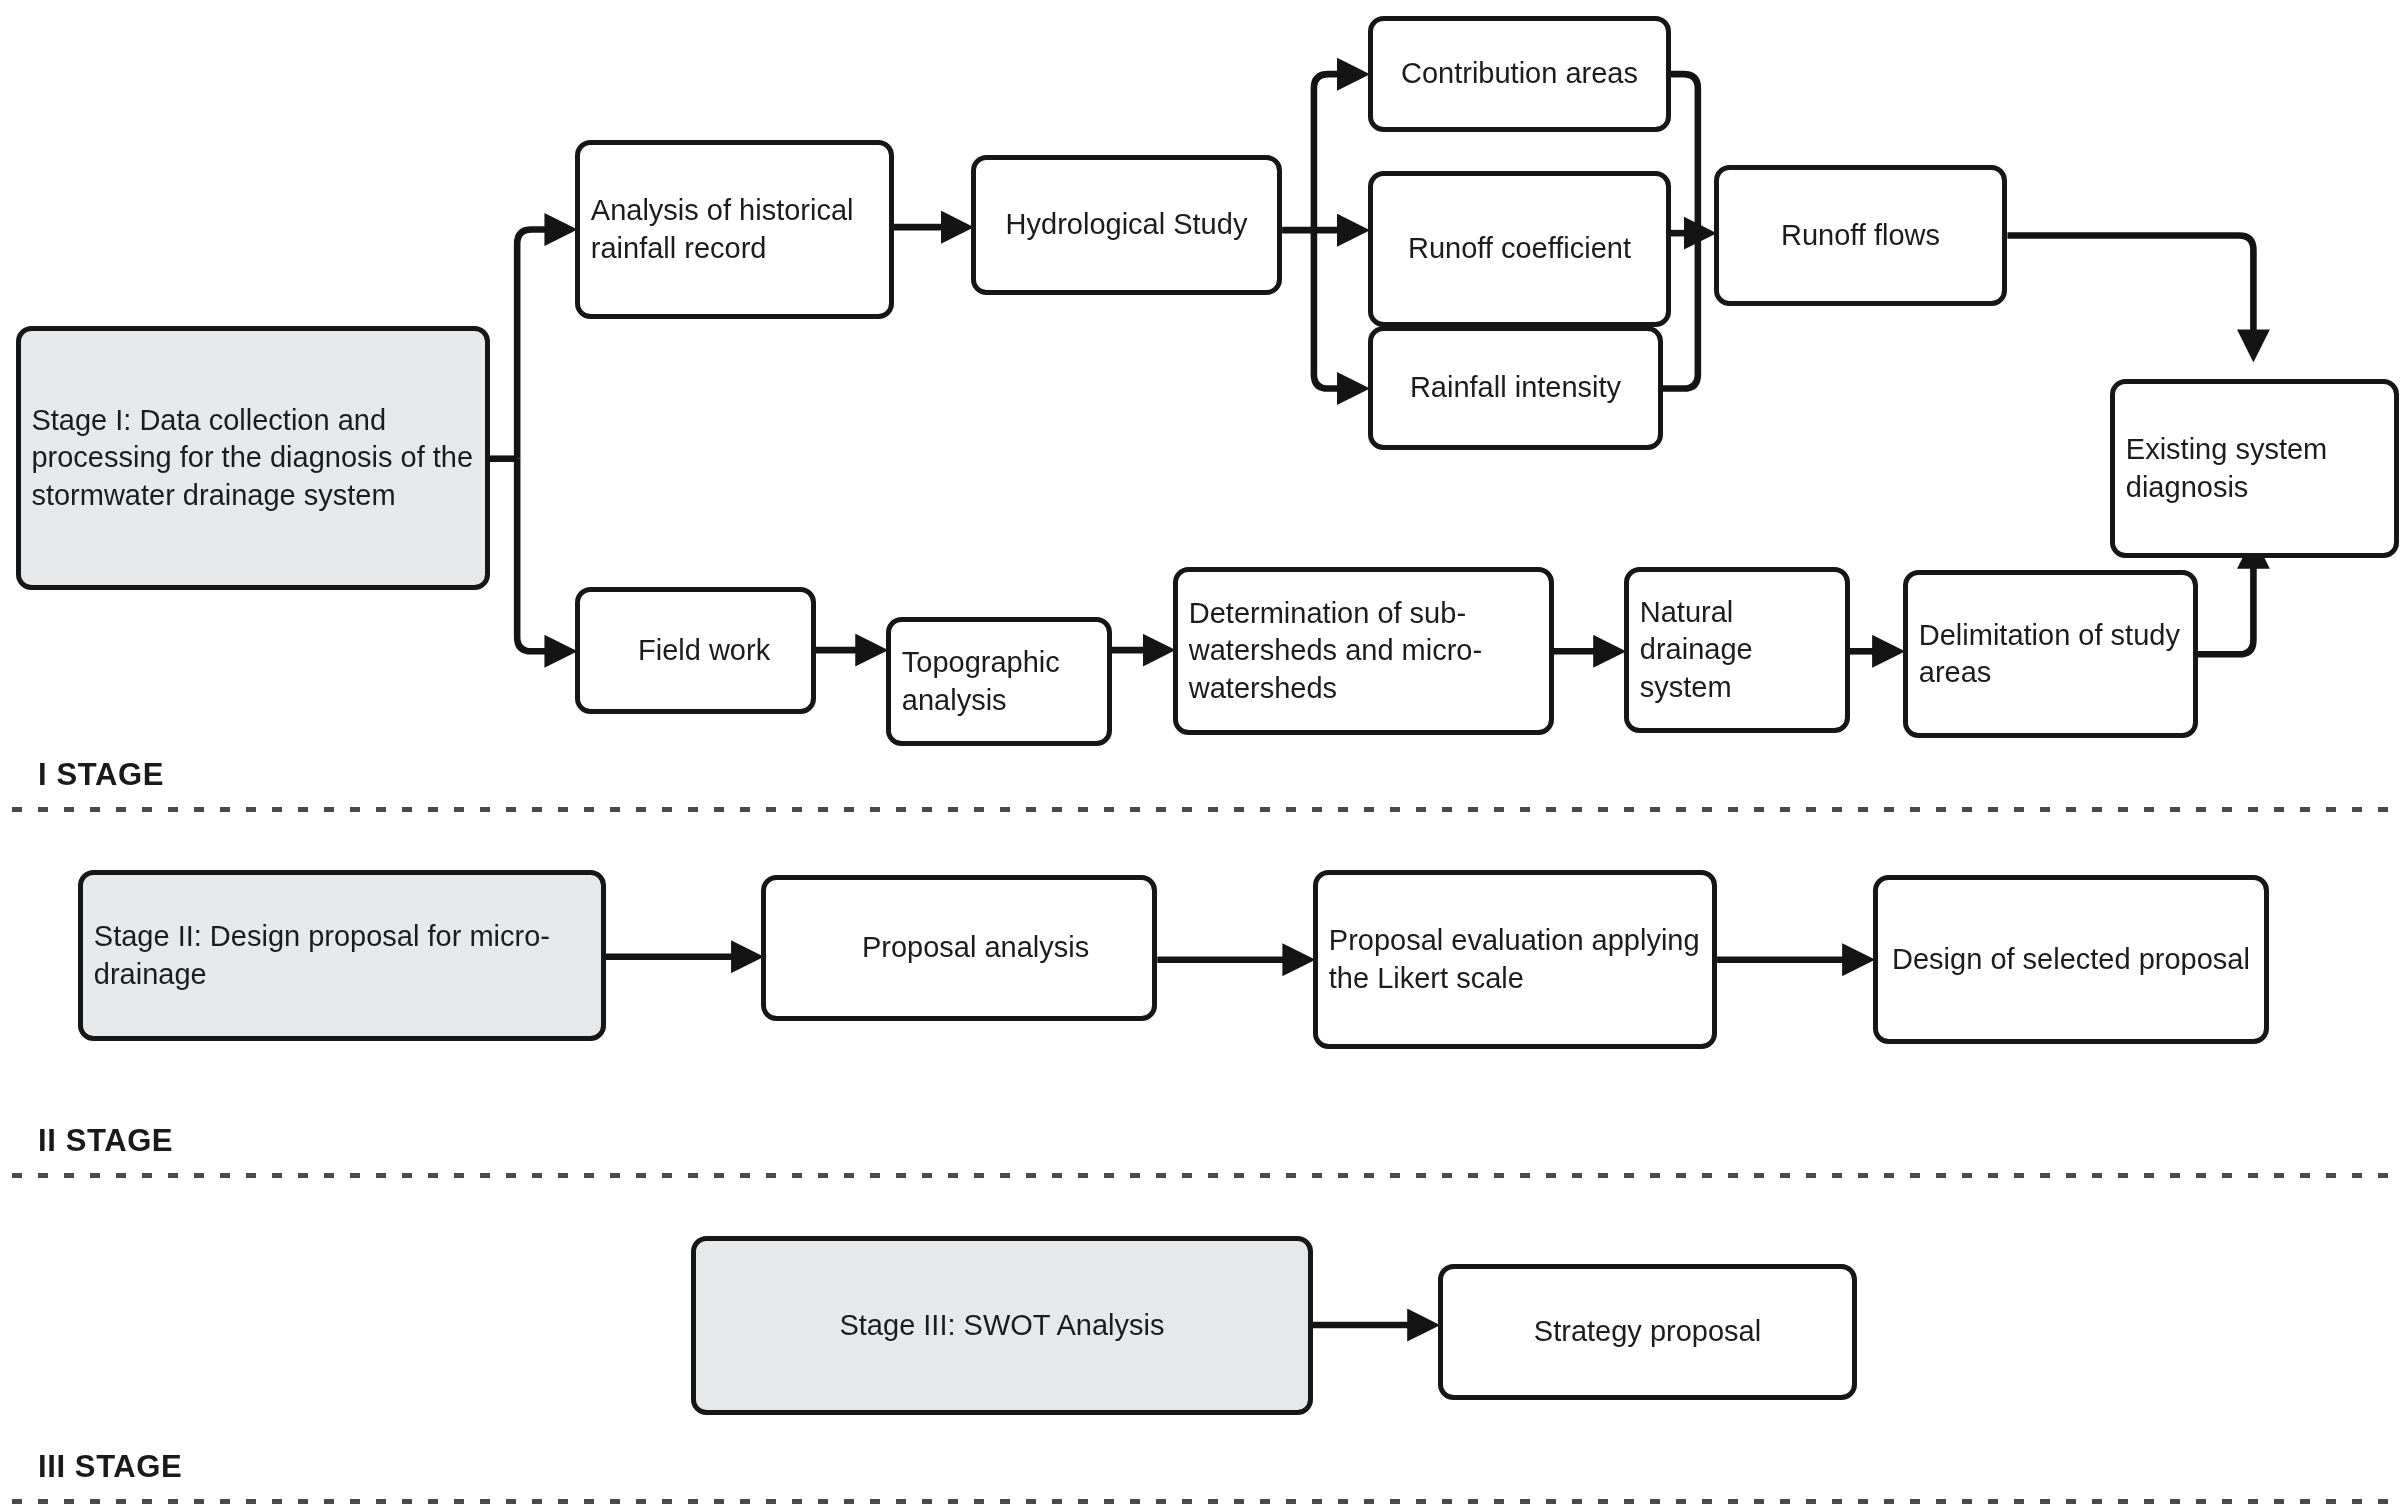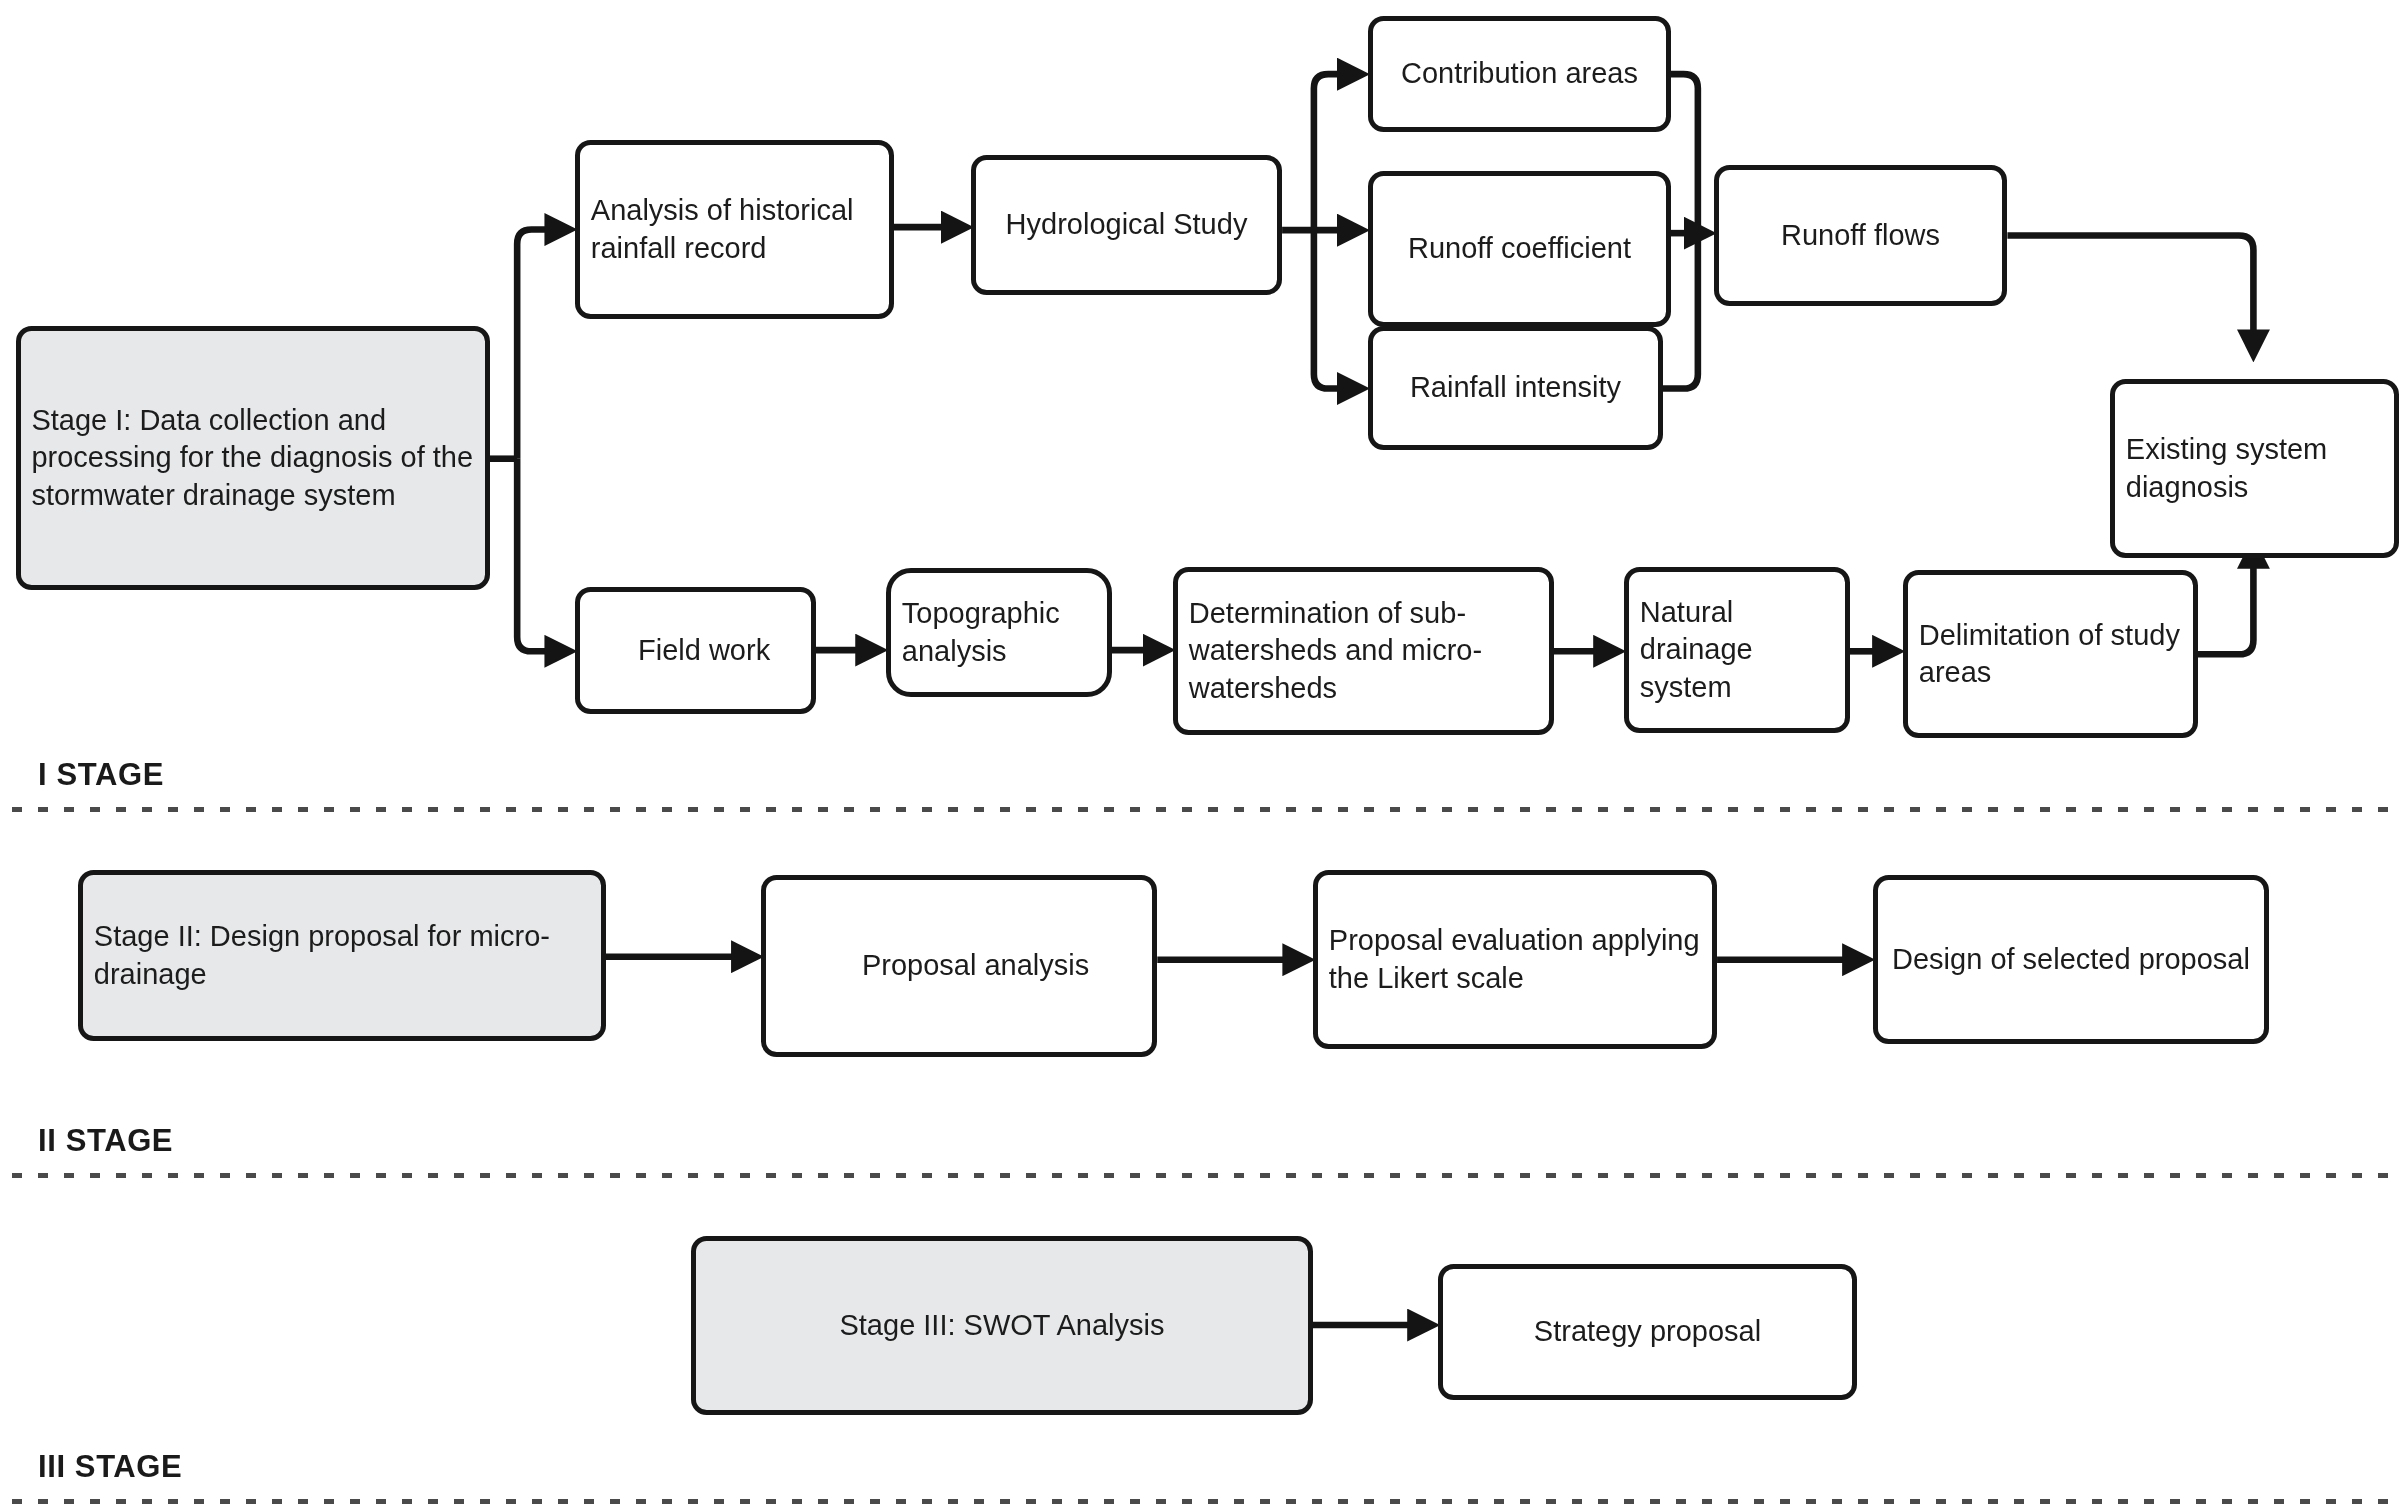--- a/index.html
+++ b/index.html
@@ -70,36 +70,36 @@
       </div>
       <div class="node" style="left: 1714px; top: 165px; width: 293px; height: 141px;">
         <span>Runoff flows</span>
       </div>
       <div class="node" style="left: 2110px; top: 379px; width: 289px; height: 179px;">
         <span>Existing system diagnosis</span>
       </div>
       <div class="node" style="left: 575px; top: 587px; width: 241px; height: 127px; padding-left: 28px;">
         <span>Field work</span>
       </div>
-      <div class="node" style="left: 886px; top: 568px; width: 226px; height: 129px; border-radius: 25px;">
+      <div class="node" style="left: 886px; top: 617px; width: 226px; height: 129px;">
         <span>Topographic analysis</span>
       </div>
       <div class="node" style="left: 1173px; top: 567px; width: 381px; height: 168px;">
         <span>Determination of sub-watersheds and micro-watersheds</span>
       </div>
       <div class="node" style="left: 1624px; top: 567px; width: 226px; height: 166px;">
         <span>Natural drainage system</span>
       </div>
       <div class="node" style="left: 1903px; top: 570px; width: 295px; height: 168px;">
         <span>Delimitation of study areas</span>
       </div>
       <div class="node stage" style="left: 78px; top: 870px; width: 528px; height: 171px;">
         <span>Stage II: Design proposal for micro-drainage</span>
       </div>
-      <div class="node" style="left: 761px; top: 875px; width: 396px; height: 182px; padding-left: 44px;">
+      <div class="node" style="left: 761px; top: 875px; width: 396px; height: 146px; padding-left: 44px;">
         <span>Proposal analysis</span>
       </div>
       <div class="node" style="left: 1313px; top: 870px; width: 404px; height: 179px;">
         <span>Proposal evaluation applying the Likert scale</span>
       </div>
       <div class="node" style="left: 1873px; top: 875px; width: 396px; height: 169px;">
         <span>Design of selected proposal</span>
       </div>
       <div class="node stage" style="left: 691px; top: 1236px; width: 622px; height: 179px;">
         <span>Stage III: SWOT Analysis</span>

